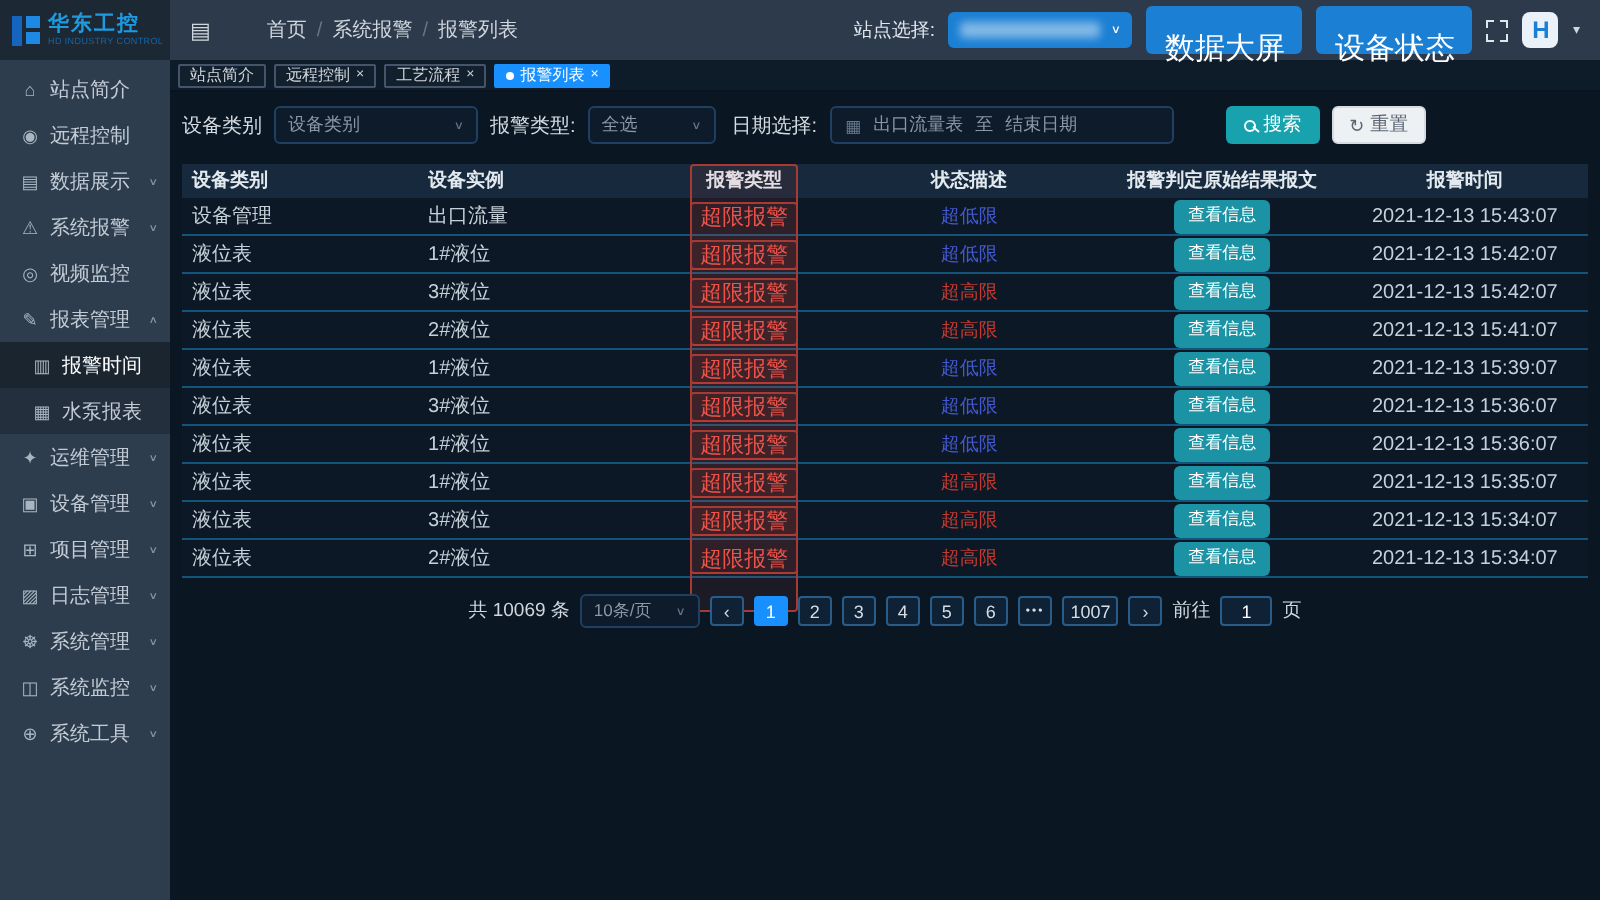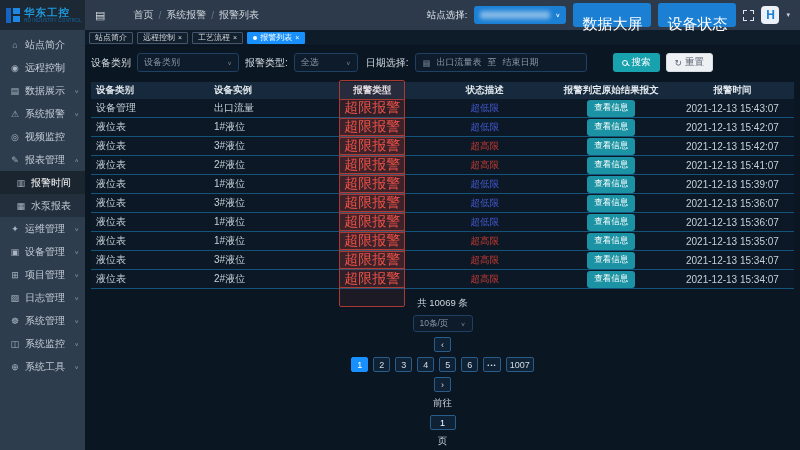--- a/index.html
+++ b/index.html
@@ -87,30 +87,30 @@
   .th, .td { overflow:hidden; white-space:nowrap; }
   .c1 { width:17.5%; text-align:left; padding-left:5px; }
   .c2 { width:16%;   text-align:left; }
   .c3 { width:13%;   text-align:center; }
   .c4 { width:19%;   text-align:center; }
   .c5 { width:17%;   text-align:center; }
   .c6 { width:17.5%; text-align:center; }
   .trow { display:flex; height:19px; align-items:center; color:#c6d0d9;
     border-bottom:1px solid #14537a; background:#0c1826; }
   .badge { display:inline-block; border:1px solid #a83a33; color:#ef5348;
-    background:rgba(240,80,70,.08); font-size:14px; padding:18px 4px; border-radius:2px; }
+    background:rgba(240,80,70,.08); font-size:11px; padding:18px 4px; border-radius:2px; }
   .status { font-size:9.5px; }
   .status.blue { color:#4459d0; }
   .status.red  { color:#c43a30; }
   .view-btn { background:#1c93a4; color:#fff; border:none; border-radius:3px; font-size:8.5px;
     padding:2.5px 7px; cursor:pointer; font-family:inherit; }
 
   
   .pager { display:flex; align-items:center; justify-content:center; gap:5px; margin-top:8px;
-    color:#cfd6dd; font-size:9.5px;flex-direction:column; }
+    color:#cfd6dd; font-size:9.5px; }
   .psel { width:60px; height:17px; font-size:8.5px; }
   .pbtn { min-width:17px; height:15px; background:#0f2135; border:1px solid #2a5c8a; border-radius:2px;
     color:#d6dde4; font-size:9px; display:flex; align-items:center; justify-content:center;
     padding:0 3px; cursor:pointer; }
   .pbtn.active { background:#1890ff; border-color:#1890ff; color:#fff; }
   .pbtn.more { letter-spacing:1px; font-size:6px; }
   .goto-input { width:26px; height:15px; background:#0f2135; border:1px solid #2a5c8a; border-radius:2px;
     color:#fff; text-align:center; font-size:9px; font-family:inherit; }
   .pages-wrap { display:flex; gap:5px; align-items:center; }
 </style>

